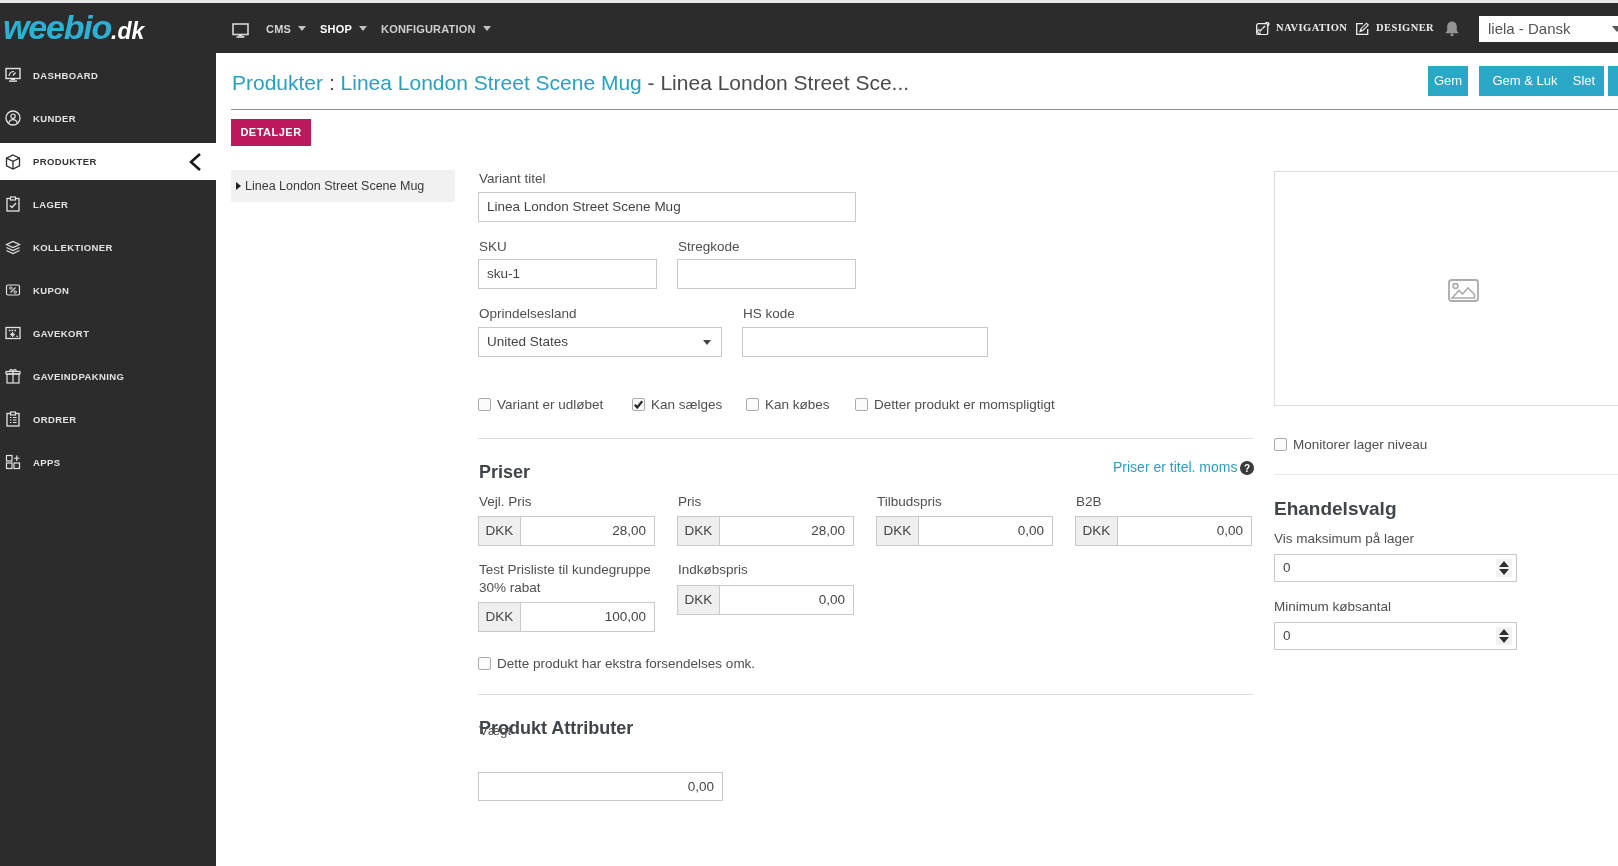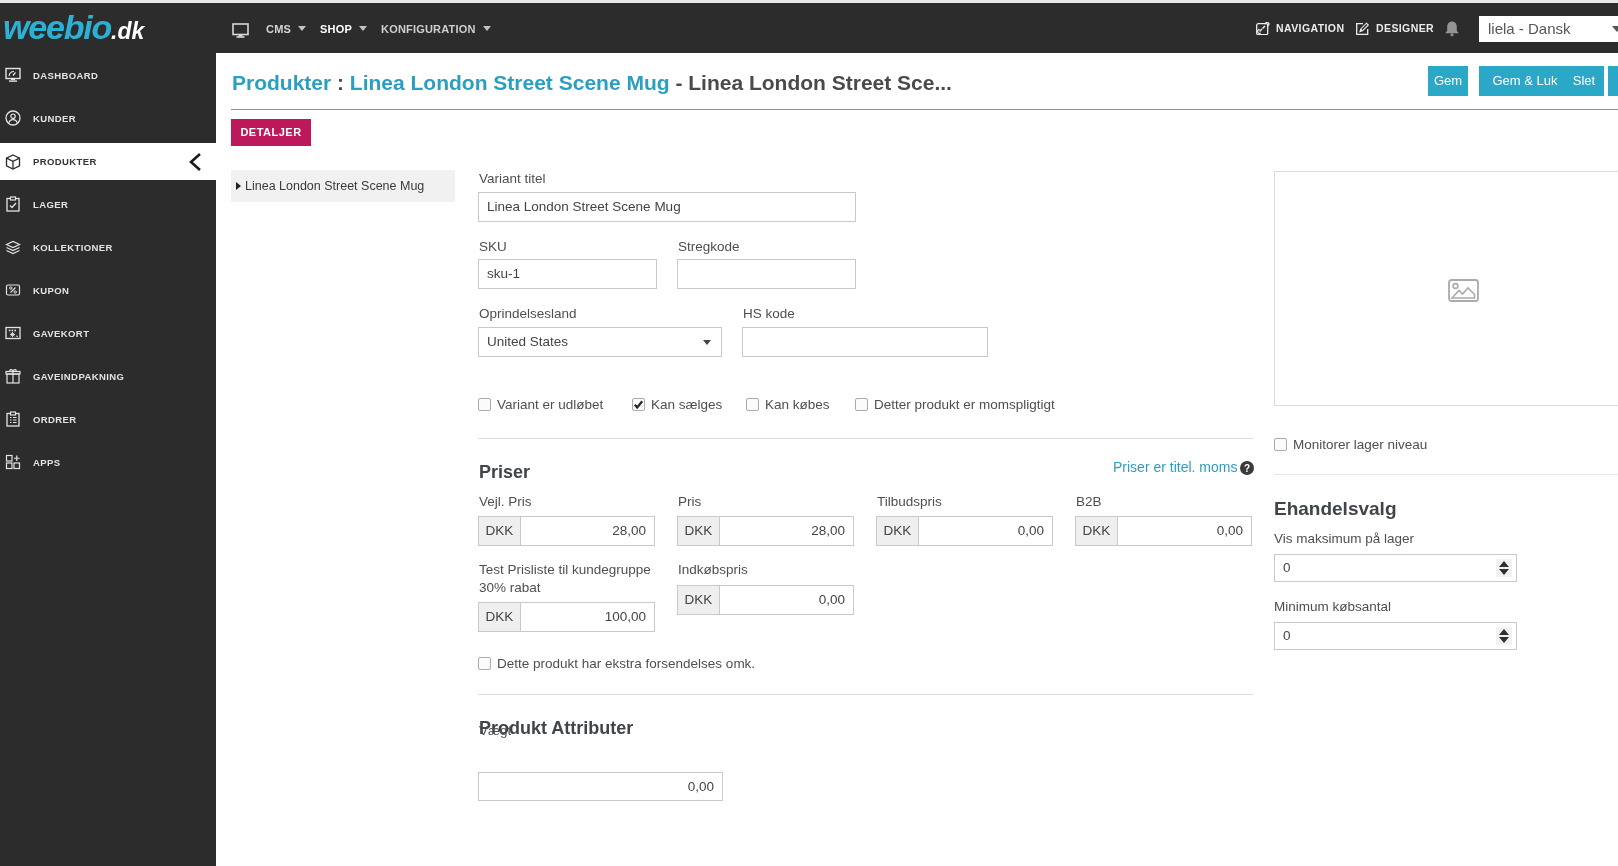--- a/index.html
+++ b/index.html
@@ -7,32 +7,32 @@
 body { font-family:"Liberation Sans", sans-serif; background:#fff; position:relative; overflow:hidden; }
 .abs { position:absolute; }
 
 #topstrip { left:0; top:0; width:1618px; height:3px; background:#e8e8e8; }
 #topbar { left:0; top:3px; width:1618px; height:50px; background:#2c2c2c; }
 #sidebar { left:0; top:53px; width:216px; height:813px; background:#2c2c2c; }
 .logo { left:3px; top:10px; font-size:34px; font-weight:bold; font-style:italic; color:#2cb0d4; letter-spacing:-1.2px; line-height:1; }
 .logo .dk { font-size:23px; color:#fff; letter-spacing:0; }
 .topmenu { top:24px; font-size:11px; font-weight:bold; color:#d4d4d4; letter-spacing:0.2px; line-height:1; }
 .caret-d { display:inline-block; width:0; height:0; border-left:4.5px solid transparent; border-right:4.5px solid transparent; border-top:5px solid #c2c2c2; vertical-align:middle; margin-left:7px; margin-top:-3px; }
-.topright { top:23px; font-size:10.5px; font-weight:bold; color:#ececec; letter-spacing:0.4px; line-height:1; }
+.topright { top:23px; font-size:10.5px; font-weight:bold; color:#ececec; letter-spacing:0.4px; line-height:1;font-family:Liberation Serif, serif; }
 #langbox { left:1479px; top:16px; width:139px; height:26px; background:#fff; }
 #langtext { left:1488px; top:21px; font-size:15px; color:#555; line-height:1; }
 
 .mitem { left:0; width:216px; height:43px; }
 .mlabel { position:absolute; left:33px; top:16px; font-size:9.5px; font-weight:bold; color:#e3e3e3; letter-spacing:0.4px; line-height:1; }
 .micon { position:absolute; left:5px; top:12px; }
 #active-item { left:0; top:143px; width:216px; height:37px; background:#fff; }
 #active-item .mlabel { color:#333; top:13px; }
 #active-item .micon { top:4px; }
 
-#title { left:232px; top:72px; font-size:21px; font-weight:bold; color:#4a4a4a; line-height:1;text-align:right; }
+#title { left:232px; top:72px; font-size:21px; font-weight:normal; color:#4a4a4a; line-height:1;text-align:right; }
 #title .cy { color:#2b9fc1; }
 .btn { top:66px; height:30px; background:#2ba7c7; color:#fff; font-size:13px; text-align:center; line-height:30px; }
 #hdr-divider { left:231px; top:109px; width:1387px; height:1px; background:#8f8f8f; }
 #tab { left:231px; top:119px; width:80px; height:27px; background:#be185d; color:#fff; font-size:11px; font-weight:bold; letter-spacing:0.5px; text-align:center; line-height:27px; }
 
 #listitem { left:231px; top:170px; width:224px; height:32px; background:#f1f1f1; color:#3a3a3a; font-size:12.5px; line-height:32px; }
 #listitem .tri { display:inline-block; width:0; height:0; border-top:4px solid transparent; border-bottom:4px solid transparent; border-left:5.5px solid #222; margin:0 4px 0 5px; }
 
 .lbl { font-size:13.5px; color:#4f4f4f; line-height:1; }
 .inp { background:#fff; border:1px solid #c9c9c9; font-size:13.5px; color:#444; padding:0 8px; line-height:28px; }

